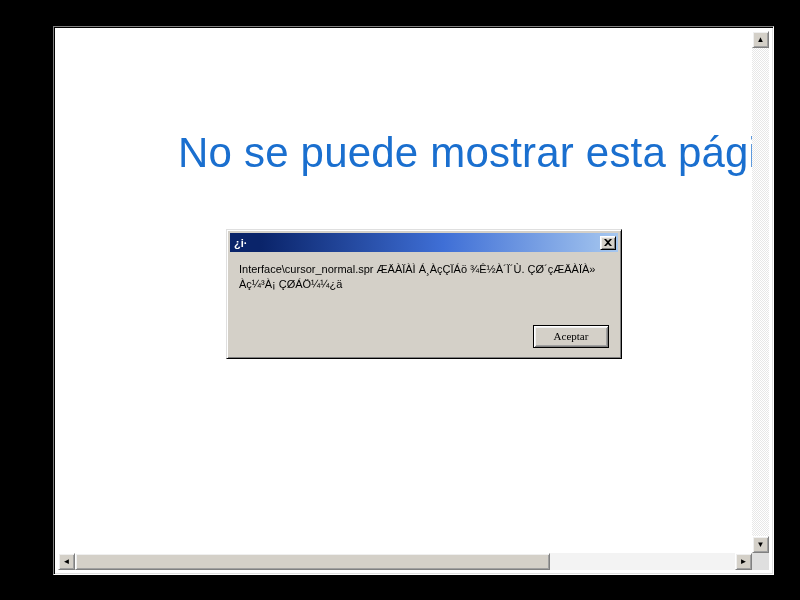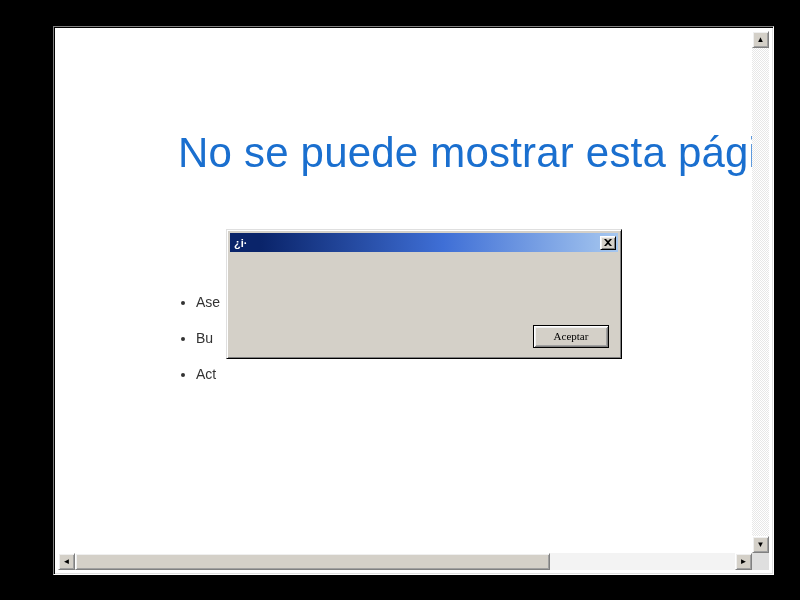--- a/index.html
+++ b/index.html
@@ -179,25 +179,20 @@
     line-height: 21px;
   }
 </style>
 </head>
 <body>
 
 <div class="viewport">
   <div class="viewport-inner">
     <div class="page">
       <div class="heading">No se puede mostrar esta página</div>
-      <ul class="bullets">
-        <li>Ase</li>
-        <li>Bu</li>
-        <li>Act</li>
-      </ul>
     </div>
 
     <div class="vscroll">
       <div class="sb-btn">▲</div>
       <div class="sb-track-v"></div>
       <div class="sb-btn">▼</div>
     </div>
     <div class="hscroll">
       <div class="sb-btn left">◄</div>
       <div class="sb-track-h">
@@ -211,14 +206,15 @@
 
 <div class="dialog">
   <div class="titlebar">
     <span class="titlebar-text">¿i·</span>
     <span class="close-btn">
       <svg width="8" height="8" viewBox="0 0 8 8">
         <path d="M0 0 L2 0 L4 2 L6 0 L8 0 L5 3.5 L8 7 L6 7 L4 5 L2 7 L0 7 L3 3.5 Z" fill="#000"></path>
       </svg>
     </span>
   </div>
+  <div class="dialog-body">Interface\cursor_normal.spr ÆÄÀÏÀÌ Á¸ÀçÇÏÁö ¾Ê½À´Ï´Ù. ÇØ´çÆÄÀÏÀ» Àç¼³À¡ ÇØÁÖ¼¼¿ä</div>
   <div class="dialog-btn">Aceptar</div>
 </div>
 
 </body></html>

